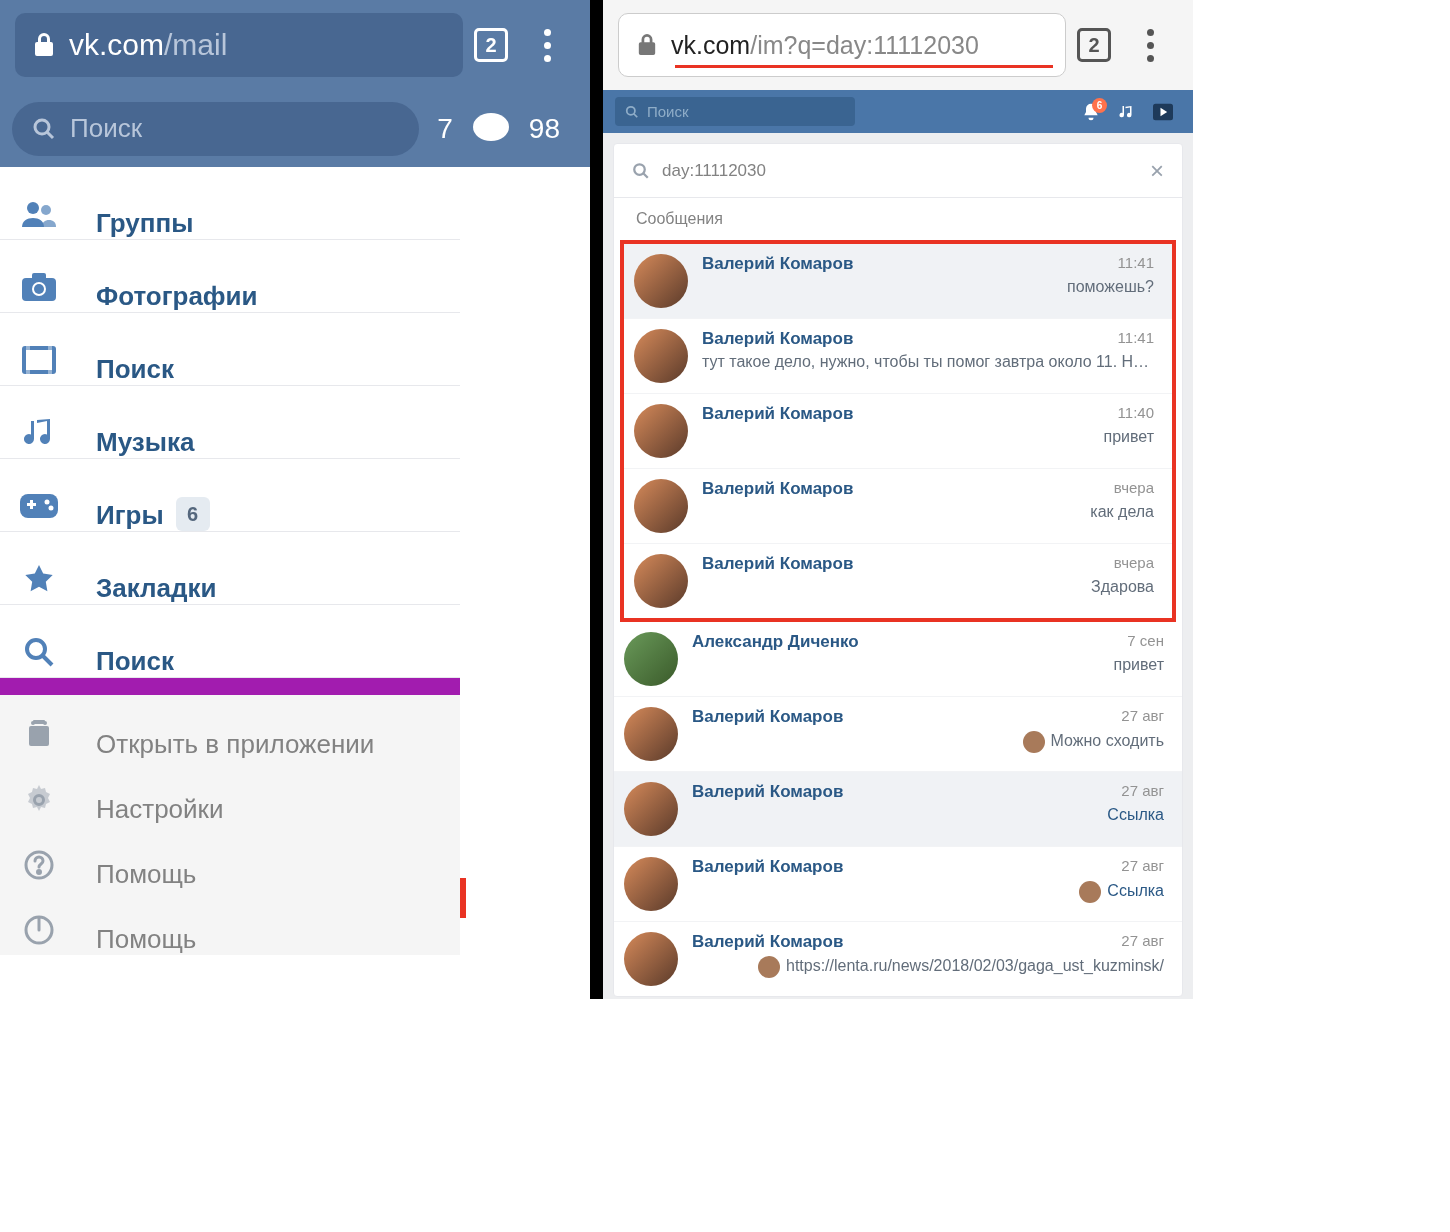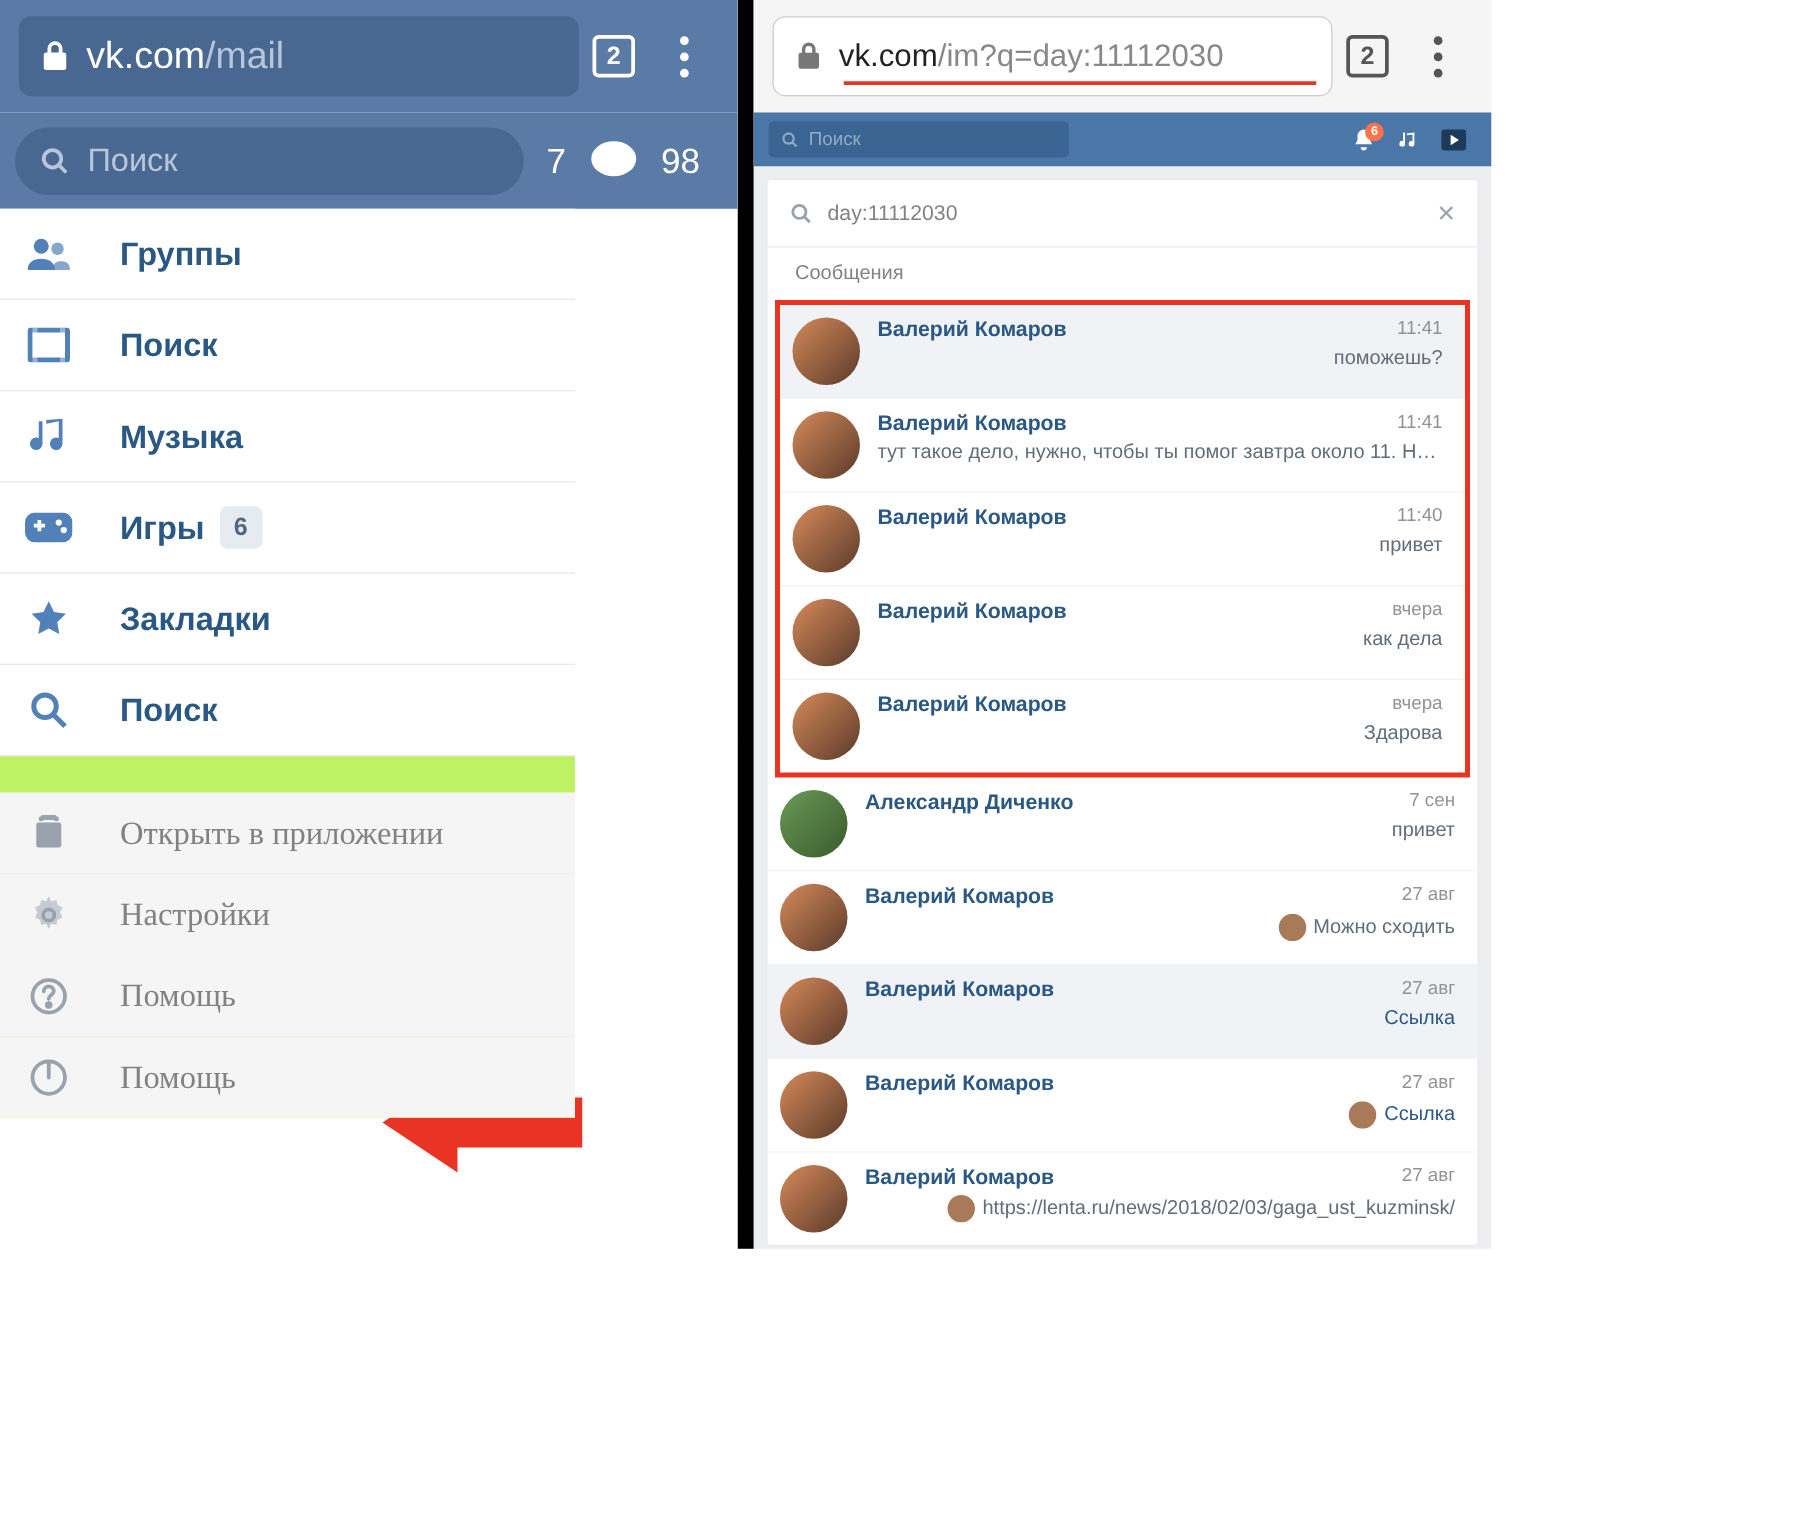--- a/index.html
+++ b/index.html
@@ -20,29 +20,29 @@
   .dots { display: flex; flex-direction: column; gap: 6px; }
   .dots span { width: 7px; height: 7px; background: currentColor; border-radius: 50%; }
 
   .l-search { height: 77px; background: #5a7ba5; display: flex; align-items: center; padding: 0 12px; }
   .l-search-box { flex: 1; height: 54px; background: #486791; border-radius: 27px; display: flex; align-items: center; padding: 0 20px; color: #b8c6da; font-size: 26px; }
   .l-search-box svg { margin-right: 14px; }
   .l-search .count { color: #fff; font-size: 28px; margin: 0 18px; font-weight: 500; }
   .l-search svg.chat { fill: #fff; }
 
   .l-menu { background: #fff; }
-  .menu-item { height: 73px; display: flex; align-items: center; padding: 0 14px; border-bottom: 1px solid #e7e8ec; }
+  .menu-item { height: 73px; display: flex; align-items: flex-end; padding: 0 14px; border-bottom: 1px solid #e7e8ec; }
   .menu-item.gray { background: #f5f5f5; }
   .menu-item .mi-ico { width: 50px; height: 50px; display: flex; align-items: center; justify-content: center; color: #99a2ad; }
   .menu-item.blue .mi-ico { color: #5181b8; }
   .menu-item .mi-label { margin-left: 32px; font-size: 26px; font-weight: 600; color: #323232; }
   .menu-item.blue .mi-label { color: #2a5885; }
   .menu-item.gray .mi-label { color: #828282; font-weight: 500; }
   .menu-item .mi-badge { margin-left: 12px; width: 34px; height: 34px; background: #e5ebf1; border-radius: 6px; display: flex; align-items: center; justify-content: center; color: #55677d; font-size: 20px; font-weight: 600; }
-  .gray-block { background: #bef264; padding-top: 29px; font-family: Liberation Serif, serif; }
+  .gray-block { background: #a21caf; padding-top: 17px; }
   .gray-block .menu-item { border-bottom: none; height: 65px; }
 
   .arrow { position: absolute; left: 306px; top: 858px; }
 
   .l-under { position: absolute; right: 0; top: 167px; width: 140px; height: 832px; background: #fff; z-index: -1; }
   .under-item { border-bottom: 1px solid #e7e8ec; display: flex; flex-direction: column; align-items: flex-end; justify-content: center; padding-right: 22px; color: #828282; font-size: 24px; }
   .under-item .plus { font-size: 40px; color: #99a2ad; font-weight: 300; }
   .under-badge { width: 34px; height: 34px; background: #5181b8; border-radius: 50%; color: #fff; display: flex; align-items: center; justify-content: center; font-size: 20px; font-weight: 600; margin-top: 8px; }
 
   
@@ -162,20 +162,32 @@
                 <path d="M0 28c0-6 5-9 11-9s11 3 11 9z"></path>
                 <path d="M20 28c0-5 3-7 7-7s7 2 7 7z" opacity=".7"></path>
               </svg>
             </div>
        <div class="mi-label">Группы</div>
 
      </div>
           <div class="menu-item blue">
        <div class="mi-ico">
               <svg width="34" height="28" viewBox="0 0 34 28" fill="currentColor">
+                <rect y="5" width="34" height="23" rx="4"></rect>
+                <rect x="10" width="14" height="8" rx="2"></rect>
+                <circle cx="17" cy="16" r="7" fill="#fff"></circle>
+                <circle cx="17" cy="16" r="5" fill="currentColor"></circle>
+              </svg>
+            </div>
+       <div class="mi-label">Фотографии</div>
+
+     </div>
+          <div class="menu-item blue">
+       <div class="mi-ico">
+              <svg width="34" height="28" viewBox="0 0 34 28" fill="currentColor">
                 <rect width="34" height="28" rx="3"></rect>
                 <rect x="4" y="4" width="26" height="20" fill="#fff"></rect>
                 <rect x="4" y="4" width="26" height="20" fill="currentColor" opacity=".0"></rect>
                 <path d="M4 0h4v28H4zM26 0h4v28h-4z" fill="#fff" opacity=".4"></path>
               </svg>
             </div>
        <div class="mi-label">Поиск</div>
 
      </div>
           <div class="menu-item blue">

